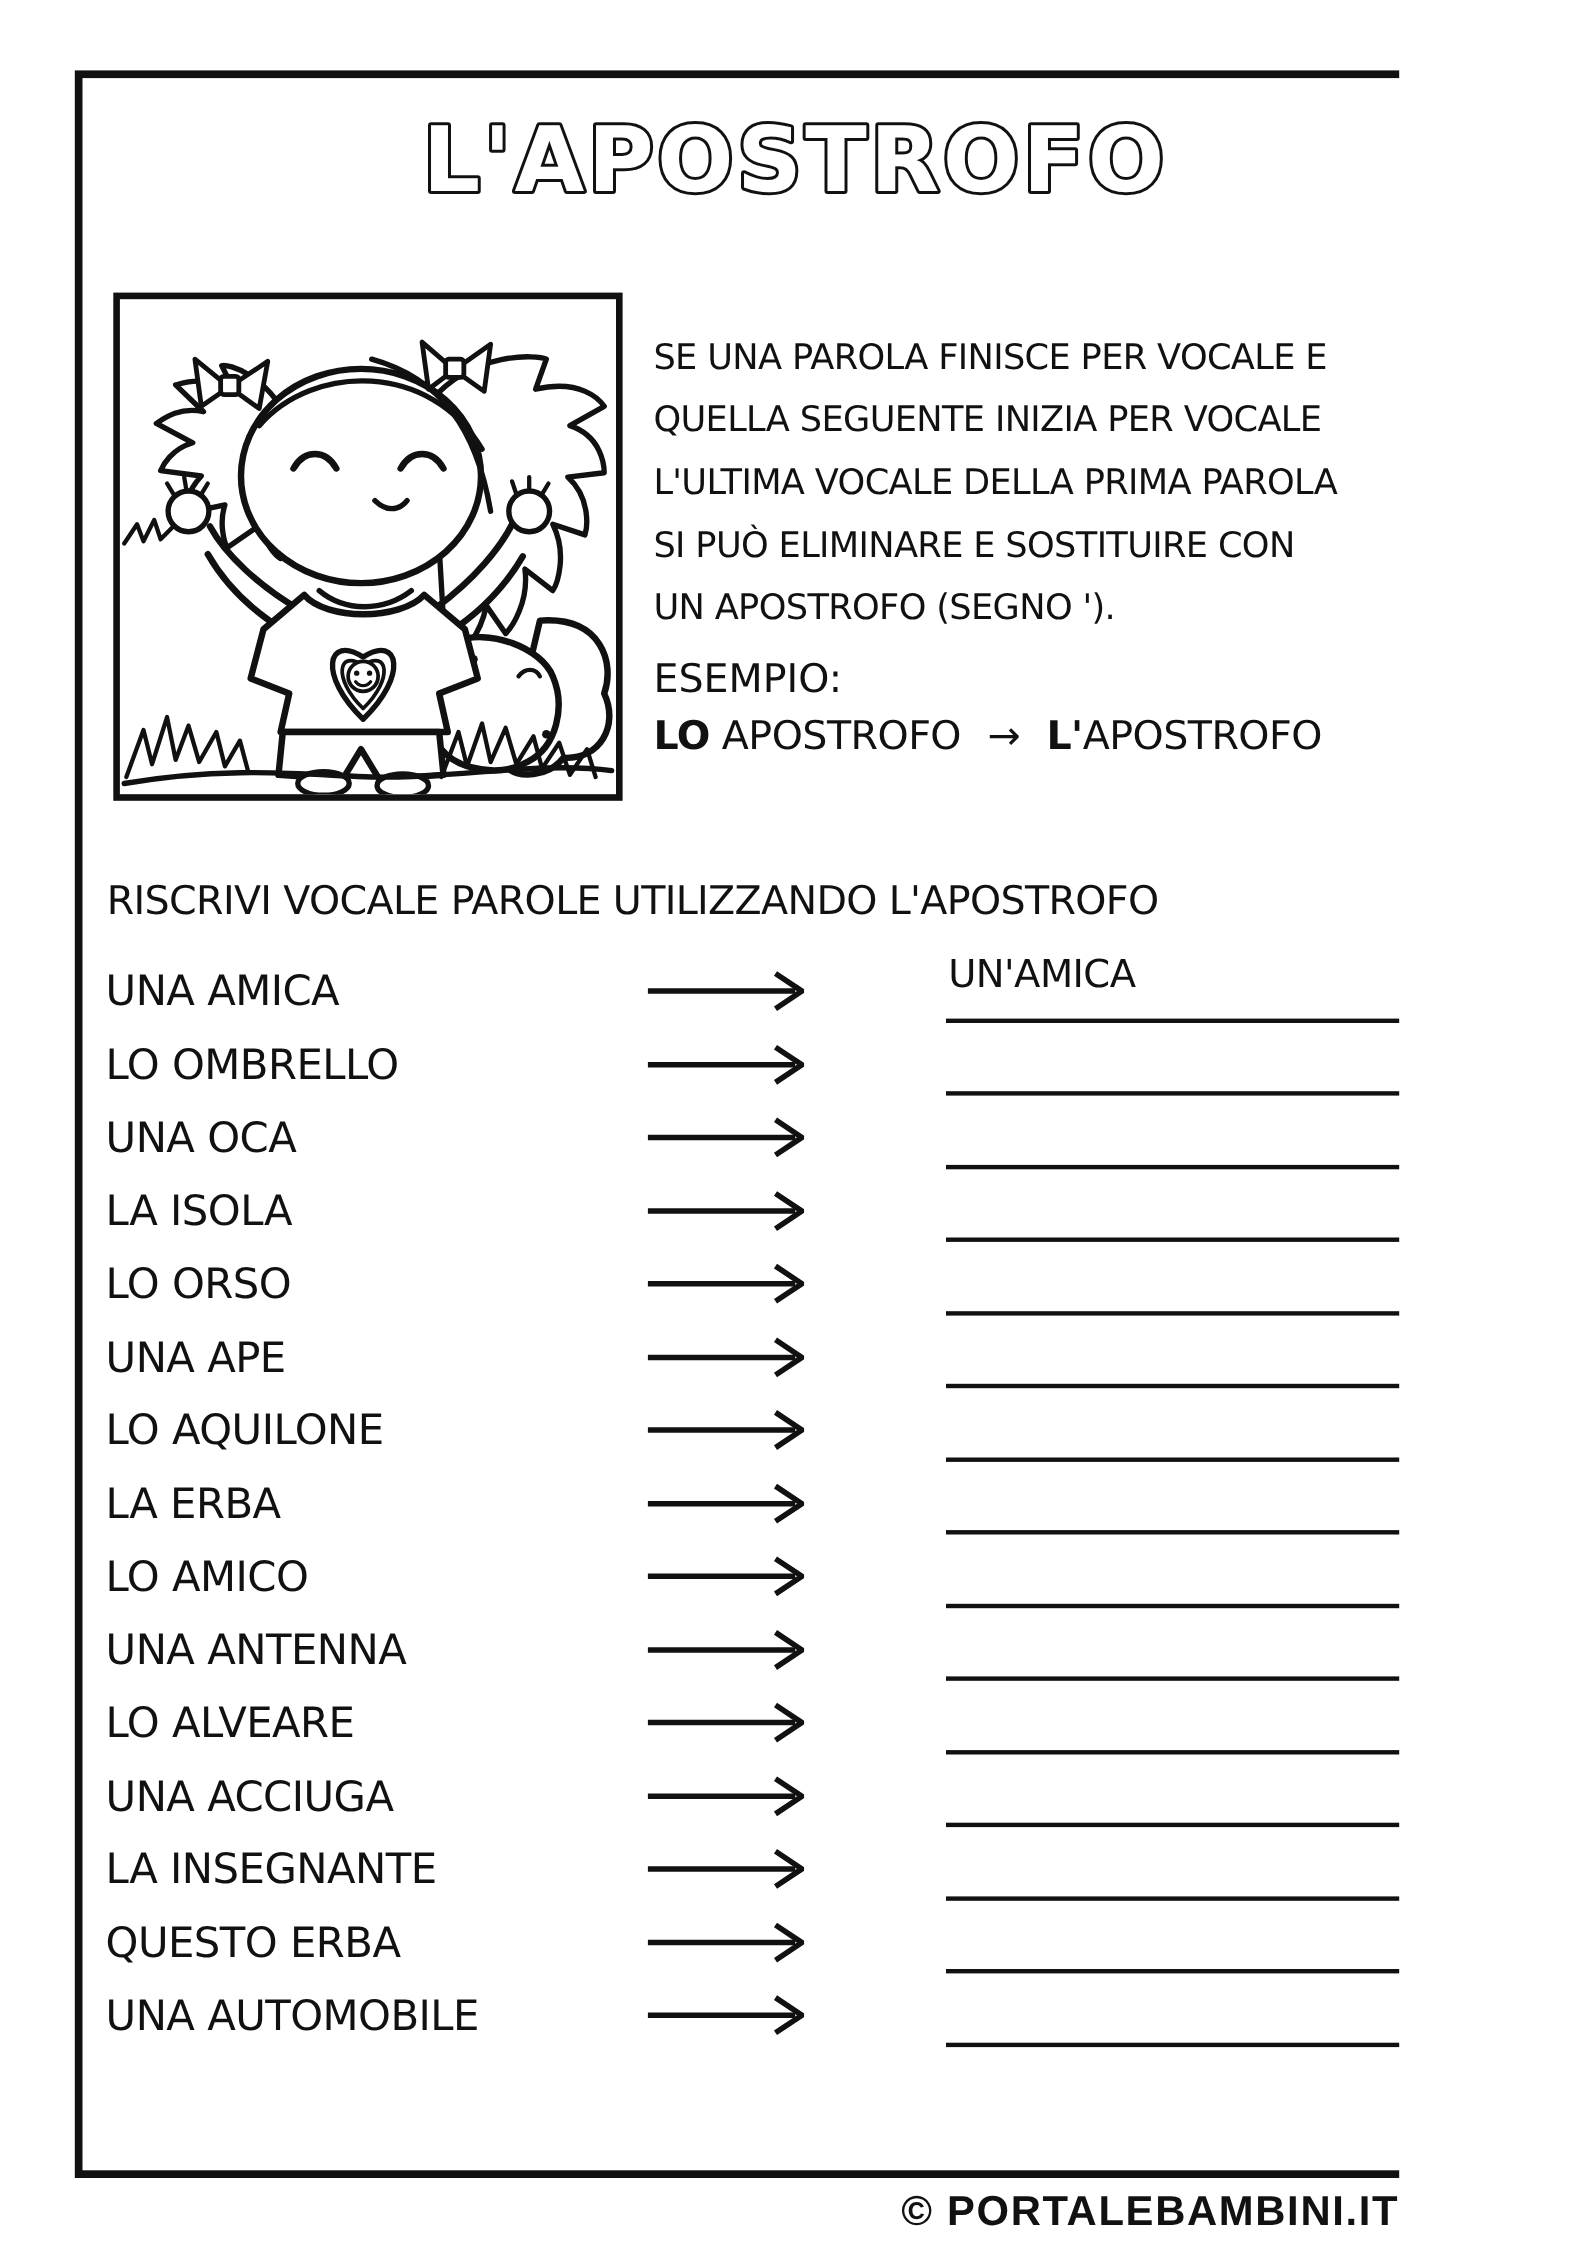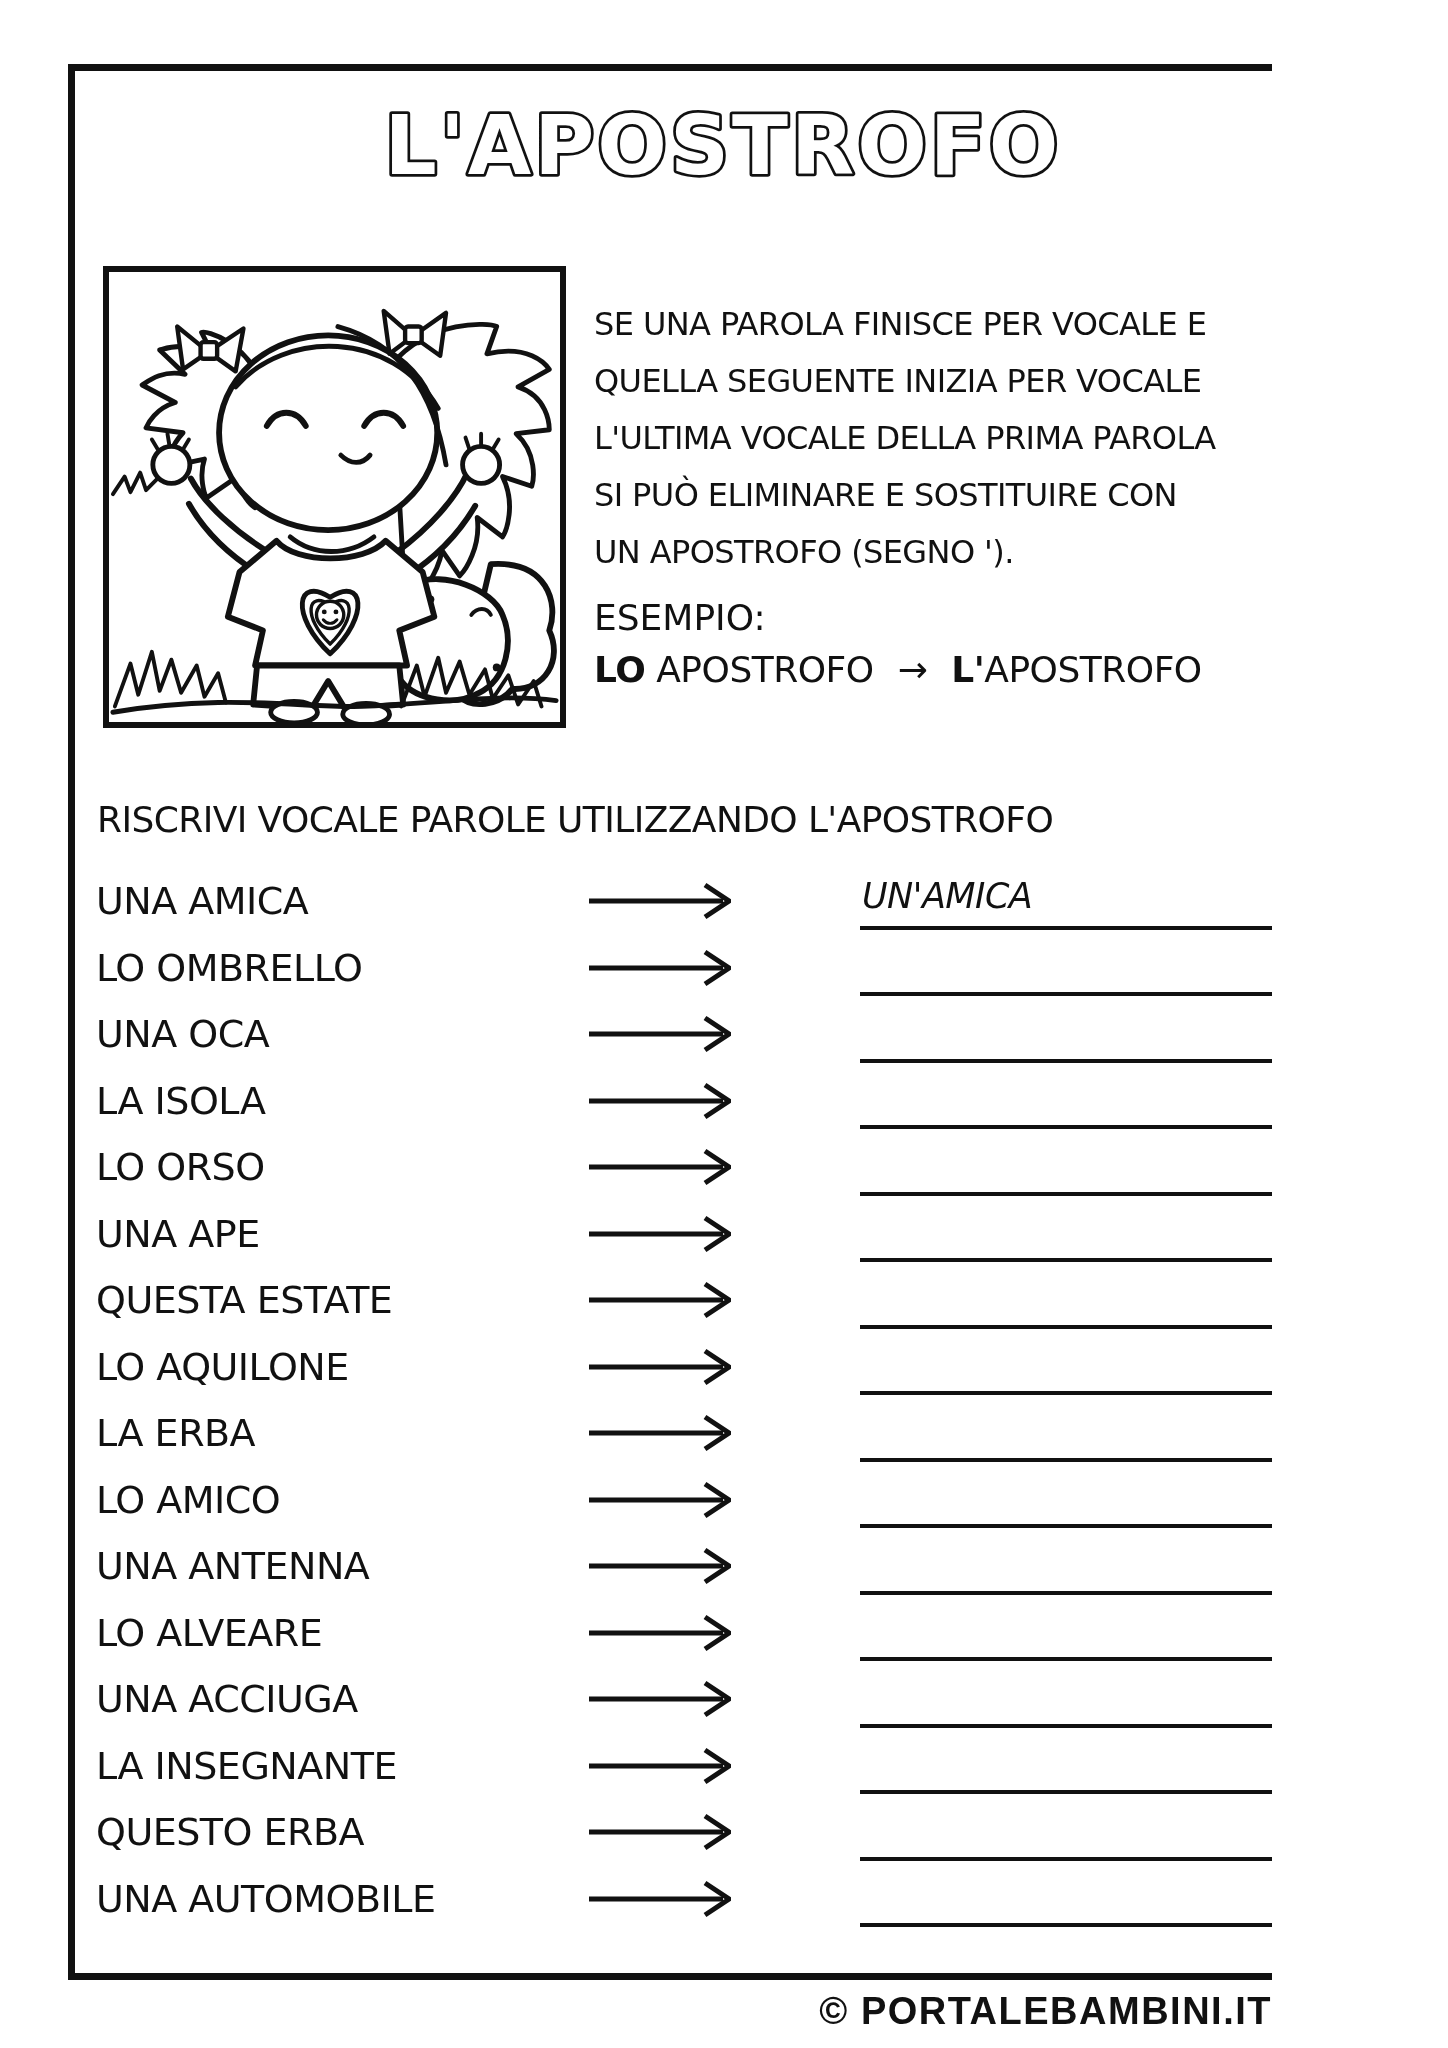--- a/index.html
+++ b/index.html
@@ -21,21 +21,21 @@
   .bold{font-weight:bold;}
   .example-arrow{display:inline-block;margin:0 24px;font-size:36px;}
   .instruction{position:absolute;left:97px;top:799px;font-size:36px;letter-spacing:-0.6px;white-space:nowrap;}
   .rows{position:absolute;left:96px;top:868px;width:1256px;}
   .row{position:relative;height:66.5px;}
   .word{position:absolute;left:0;top:50%;transform:translateY(-50%);
         font-size:38px;letter-spacing:-0.5px;white-space:nowrap;}
   .arrow{position:absolute;left:489px;top:50%;transform:translateY(-50%);width:146px;height:44px;}
   .answer{position:absolute;left:764px;right:5px;bottom:5px;height:54px;
         border-bottom:4px solid var(--ink);}
-  .answer-text{position:absolute;left:2px;bottom:10px;font-size:35px;letter-spacing:-0.5px;white-space:nowrap;font-style:italic;}
+  .answer-text{position:absolute;left:2px;bottom:20px;font-size:35px;letter-spacing:-0.5px;white-space:nowrap;}
   .footer{position:absolute;left:0;top:1990px;width:100%;text-align:right;
         font-family:"Liberation Sans",sans-serif;font-weight:bold;font-size:38px;letter-spacing:1.5px;}
 </style>
 </head>
 <body>
 
 <div class="page">
 
   <div class="sheet-border"></div>
 
@@ -183,30 +183,20 @@
     <span class="word">UNA APE</span>
     <svg class="arrow" viewBox="0 0 146 44">
       <path d="M4,22 H138" stroke="#111" stroke-width="5" fill="none"></path>
       <path d="M120,6 L144,22 L120,38" stroke="#111" stroke-width="5" fill="none" stroke-linejoin="miter"></path>
     </svg>
     <span class="answer">
       <span class="answer-text"></span>
     </span>
   </div>
 
-  <div class="row">
-    <span class="word">QUESTA ESTATE</span>
-    <svg class="arrow" viewBox="0 0 146 44">
-      <path d="M4,22 H138" stroke="#111" stroke-width="5" fill="none"></path>
-      <path d="M120,6 L144,22 L120,38" stroke="#111" stroke-width="5" fill="none" stroke-linejoin="miter"></path>
-    </svg>
-    <span class="answer">
-      <span class="answer-text"></span>
-    </span>
-  </div>
 
   <div class="row">
     <span class="word">LO AQUILONE</span>
     <svg class="arrow" viewBox="0 0 146 44">
       <path d="M4,22 H138" stroke="#111" stroke-width="5" fill="none"></path>
       <path d="M120,6 L144,22 L120,38" stroke="#111" stroke-width="5" fill="none" stroke-linejoin="miter"></path>
     </svg>
     <span class="answer">
       <span class="answer-text"></span>
     </span>

